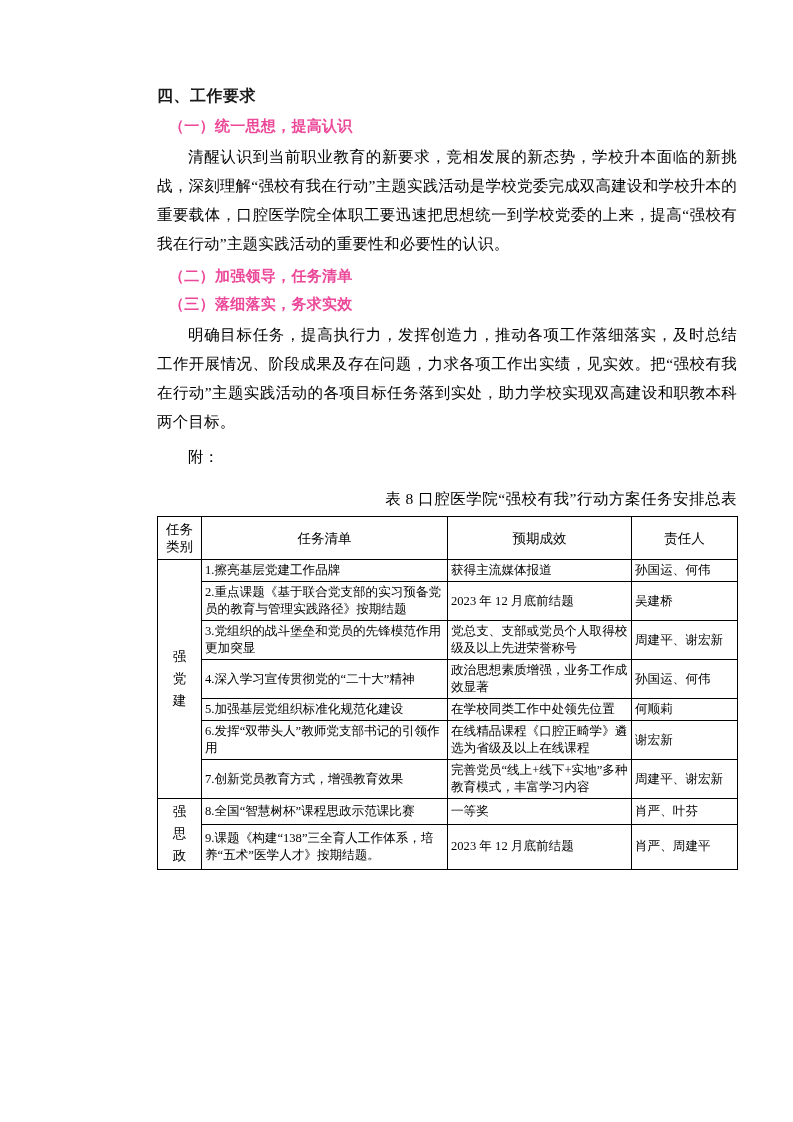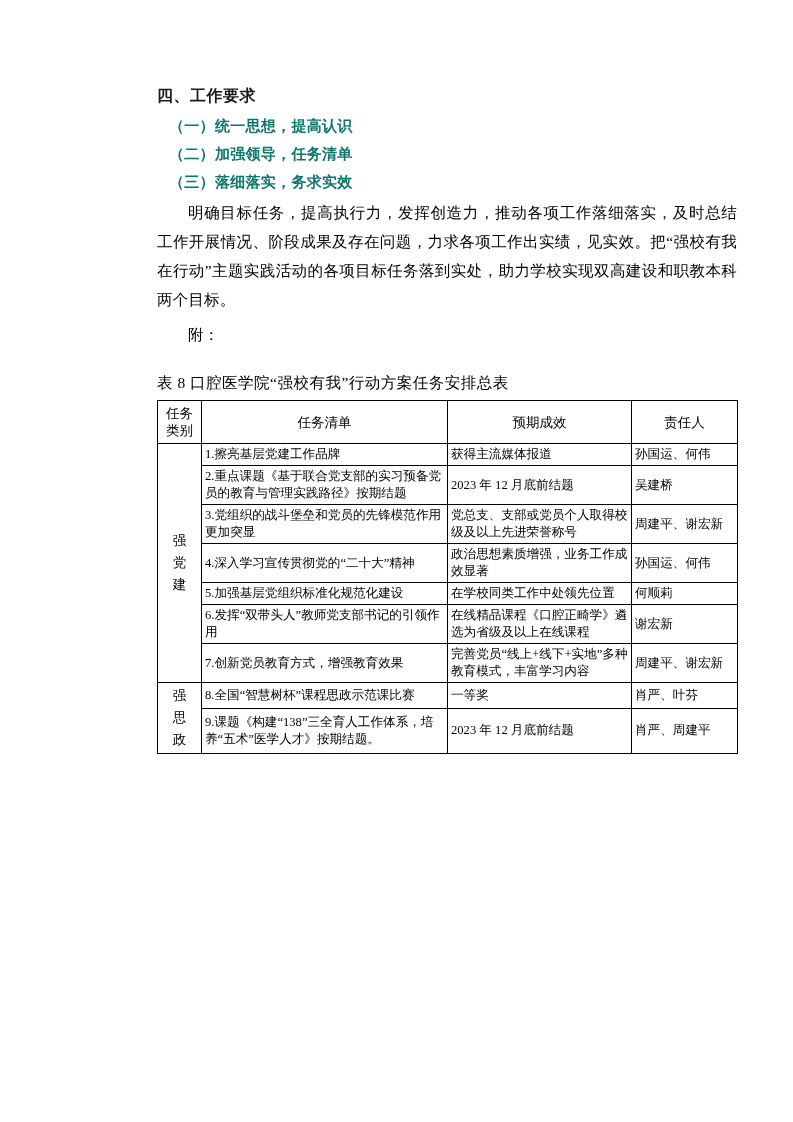--- a/index.html
+++ b/index.html
@@ -32,43 +32,43 @@
     font-weight: bold;
     font-size: 16px;
     color: #1a1a1a;
     margin: 0 0 10px 0;
     letter-spacing: 0.5px;
   }
   .h-sub {
     font-family: "DejaVu Sans", "Liberation Sans", sans-serif;
     font-weight: bold;
     font-size: 15px;
-    color: #0f766e;
+    color: #ec4899;
     margin: 9px 0 6px 0;
     text-indent: 12px;
     letter-spacing: 0.3px;
   }
   p.body-text {
     font-size: 15.5px;
     line-height: 29px;
     margin: 0 0 4px 0;
     text-indent: 2em;
     text-align: justify;
     letter-spacing: 0.2px;
   }
   p.plain {
     font-size: 15.5px;
     line-height: 29px;
     margin: 6px 0 2px 0;
     text-indent: 2em;
   }
   .table-caption {
     font-size: 15.5px;
-    text-align: left;
-    margin: 24px 0 6px 0;
+    text-align: right;
+    margin: 18px 0 6px 0;
     letter-spacing: 0.5px;
   }
   table.task-table {
     border-collapse: collapse;
     width: 100%;
     table-layout: fixed;
     font-size: 12.6px;
     line-height: 17px;
   }
   table.task-table th,
@@ -100,20 +100,21 @@
 </style>
 </head>
 <body>
 
 <div class="page">
   <div class="content">
 
     <h2 class="h-section">四、工作要求</h2>
 
     <h3 class="h-sub">（一）统一思想，提高认识</h3>
+    <p class="body-text">清醒认识到当前职业教育的新要求，竞相发展的新态势，学校升本面临的新挑战，深刻理解“强校有我在行动”主题实践活动是学校党委完成双高建设和学校升本的重要载体，口腔医学院全体职工要迅速把思想统一到学校党委的上来，提高“强校有我在行动”主题实践活动的重要性和必要性的认识。</p>
 
     <h3 class="h-sub">（二）加强领导，任务清单</h3>
 
     <h3 class="h-sub">（三）落细落实，务求实效</h3>
     <p class="body-text">明确目标任务，提高执行力，发挥创造力，推动各项工作落细落实，及时总结工作开展情况、阶段成果及存在问题，力求各项工作出实绩，见实效。把“强校有我在行动”主题实践活动的各项目标任务落到实处，助力学校实现双高建设和职教本科两个目标。</p>
 
     <p class="plain">附：</p>
 
     <div class="table-caption">表 8    口腔医学院“强校有我”行动方案任务安排总表</div>
 

